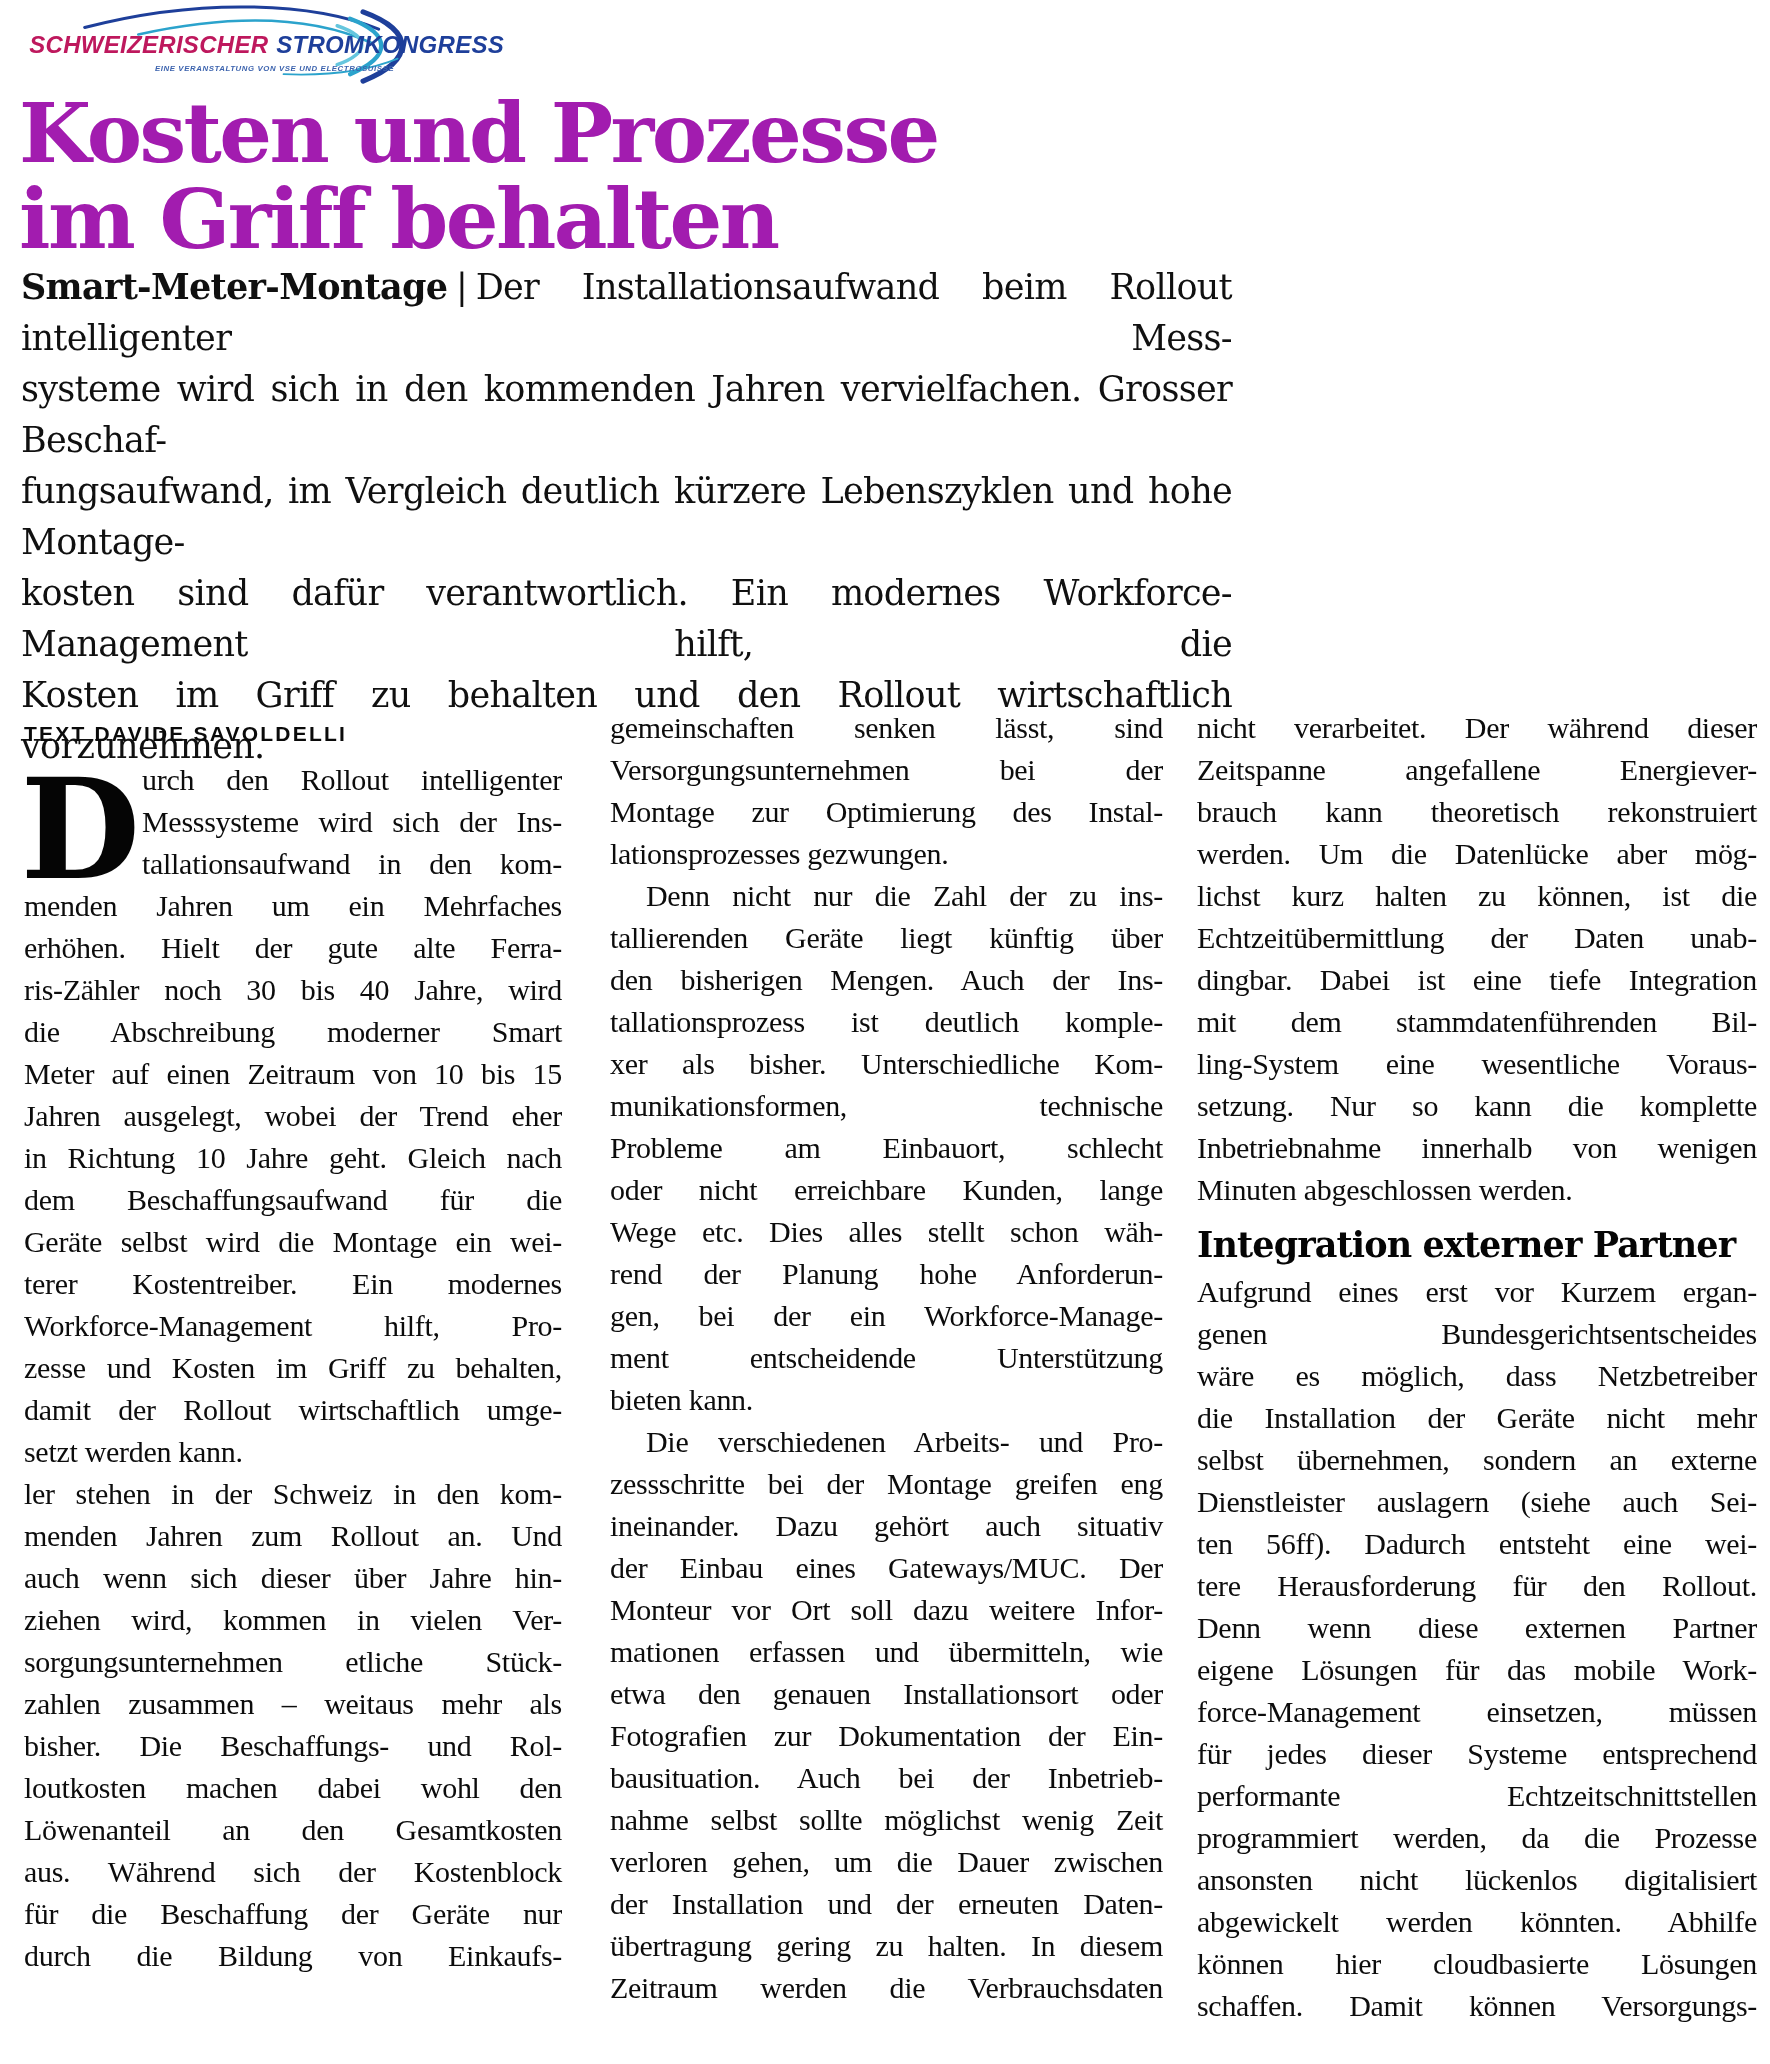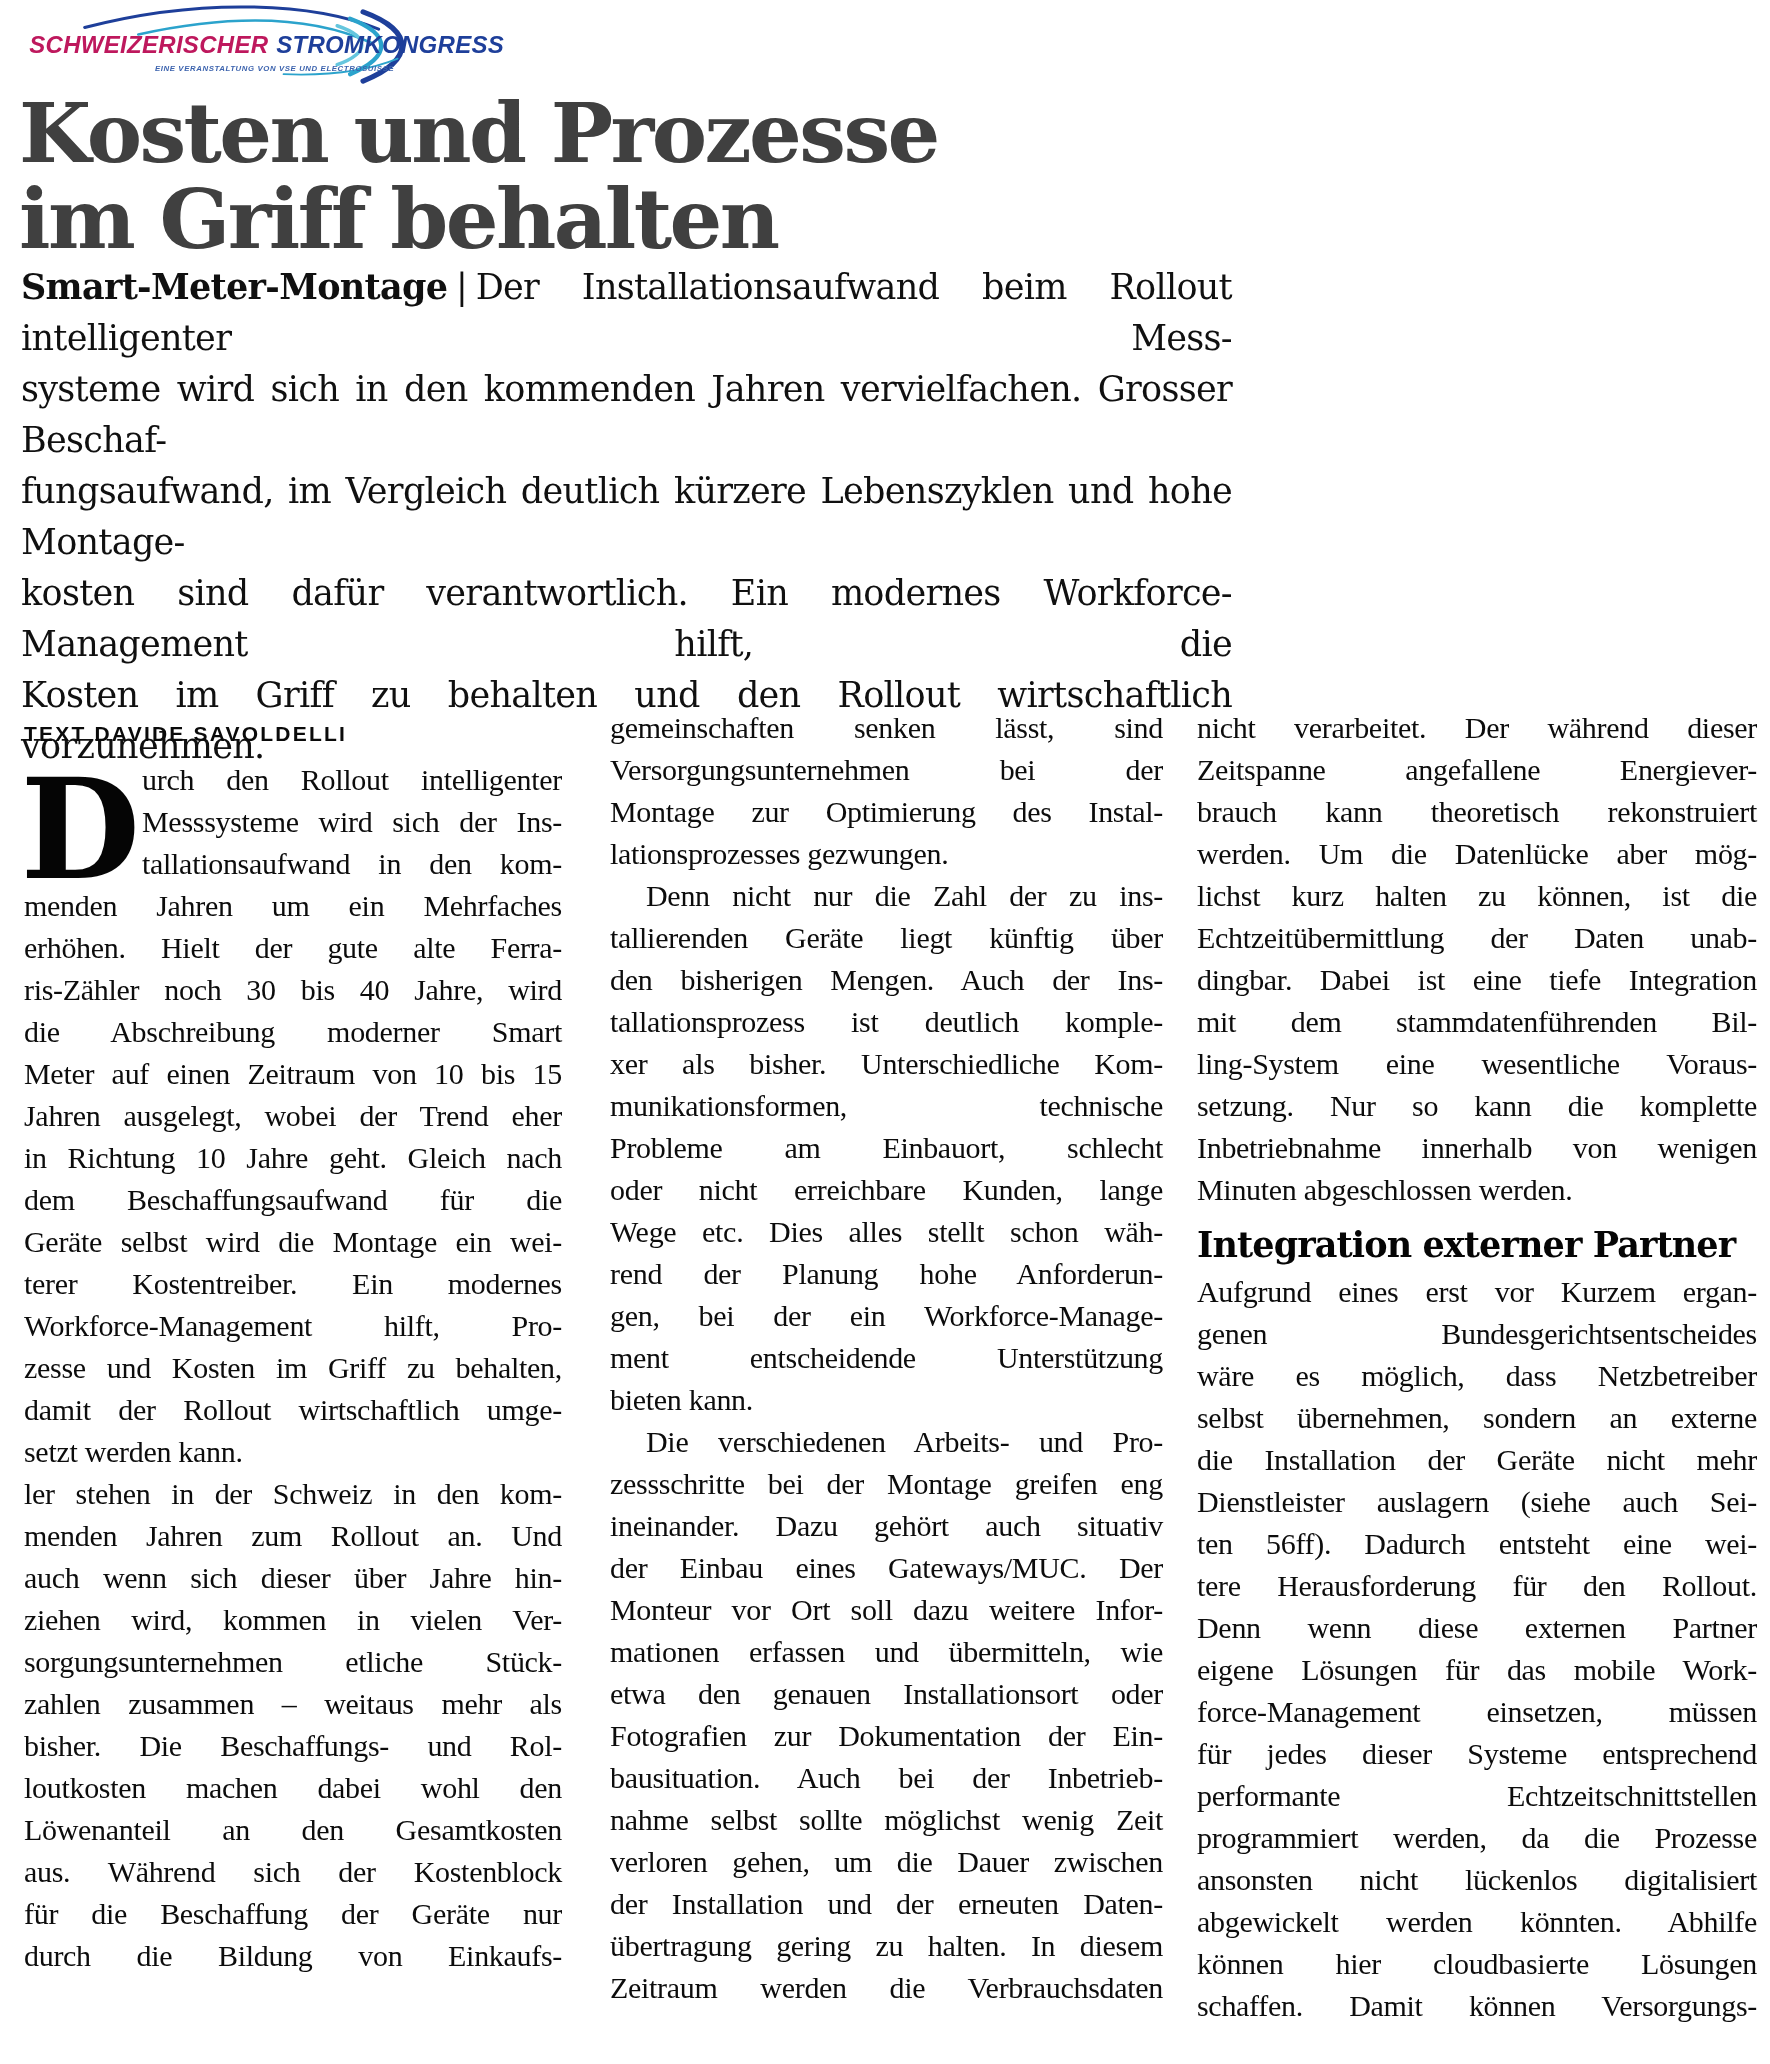--- a/index.html
+++ b/index.html
@@ -11,21 +11,21 @@
   .logo svg{position:absolute;left:0;top:0;}
   .logo-word{position:absolute;left:5.2px;top:26px;font-family:"Liberation Sans",sans-serif;
              font-weight:bold;font-style:italic;font-size:24px;white-space:nowrap;letter-spacing:0.3px;}
   .lw1{color:#be185d;margin-right:7.8px;}
   .lw2{color:#1E3F9A;}
   .logo-tagline{position:absolute;left:131px;top:59px;font-family:"Liberation Sans",sans-serif;
                 font-size:7.8px;font-weight:bold;font-style:italic;color:#3C63AE;letter-spacing:0.6px;}
 
   
   .headline{position:absolute;left:19px;top:90px;margin:0;font-family:"DejaVu Serif",serif;
-            font-weight:bold;font-size:83px;line-height:86px;letter-spacing:-2.6px;color:#404040;}
+            font-weight:bold;font-size:83px;line-height:86px;letter-spacing:-2.6px;color:#a21caf;}
   .headline .hl{display:block;}
 
   
   .lead{position:absolute;left:21px;top:261px;width:1211px;font-family:"DejaVu Serif",serif;
         font-size:35px;line-height:51px;letter-spacing:-0.7px;color:#101010;}
   .lead .lline{text-align:justify;text-align-last:justify;}
   .lead .lline.end{text-align-last:left;}
   .lead .kicker{font-weight:bold;}
   .lead .ksep{font-weight:normal;padding:0 8.6px;}
 
@@ -160,22 +160,22 @@
       <div class="bline">dingbar. Dabei ist eine tiefe Integration</div>
       <div class="bline">mit dem stammdatenführenden Bil-</div>
       <div class="bline">ling-System eine wesentliche Voraus-</div>
       <div class="bline">setzung. Nur so kann die komplette</div>
       <div class="bline">Inbetriebnahme innerhalb von wenigen</div>
       <div class="bline end">Minuten abgeschlossen werden.</div>
       <div class="subhead">Integration externer Partner</div>
       <div class="bline">Aufgrund eines erst vor Kurzem ergan-</div>
       <div class="bline">genen Bundesgerichtsentscheides</div>
       <div class="bline">wäre es möglich, dass Netzbetreiber</div>
+      <div class="bline">die Installation der Geräte nicht mehr</div>
       <div class="bline">selbst übernehmen, sondern an externe</div>
-      <div class="bline">die Installation der Geräte nicht mehr</div>
       <div class="bline">Dienstleister auslagern (siehe auch Sei-</div>
       <div class="bline">ten 56ff). Dadurch entsteht eine wei-</div>
       <div class="bline">tere Herausforderung für den Rollout.</div>
       <div class="bline">Denn wenn diese externen Partner</div>
       <div class="bline">eigene Lösungen für das mobile Work-</div>
       <div class="bline">force-Management einsetzen, müssen</div>
       <div class="bline">für jedes dieser Systeme entsprechend</div>
       <div class="bline">performante Echtzeitschnittstellen</div>
       <div class="bline">programmiert werden, da die Prozesse</div>
       <div class="bline">ansonsten nicht lückenlos digitalisiert</div>

